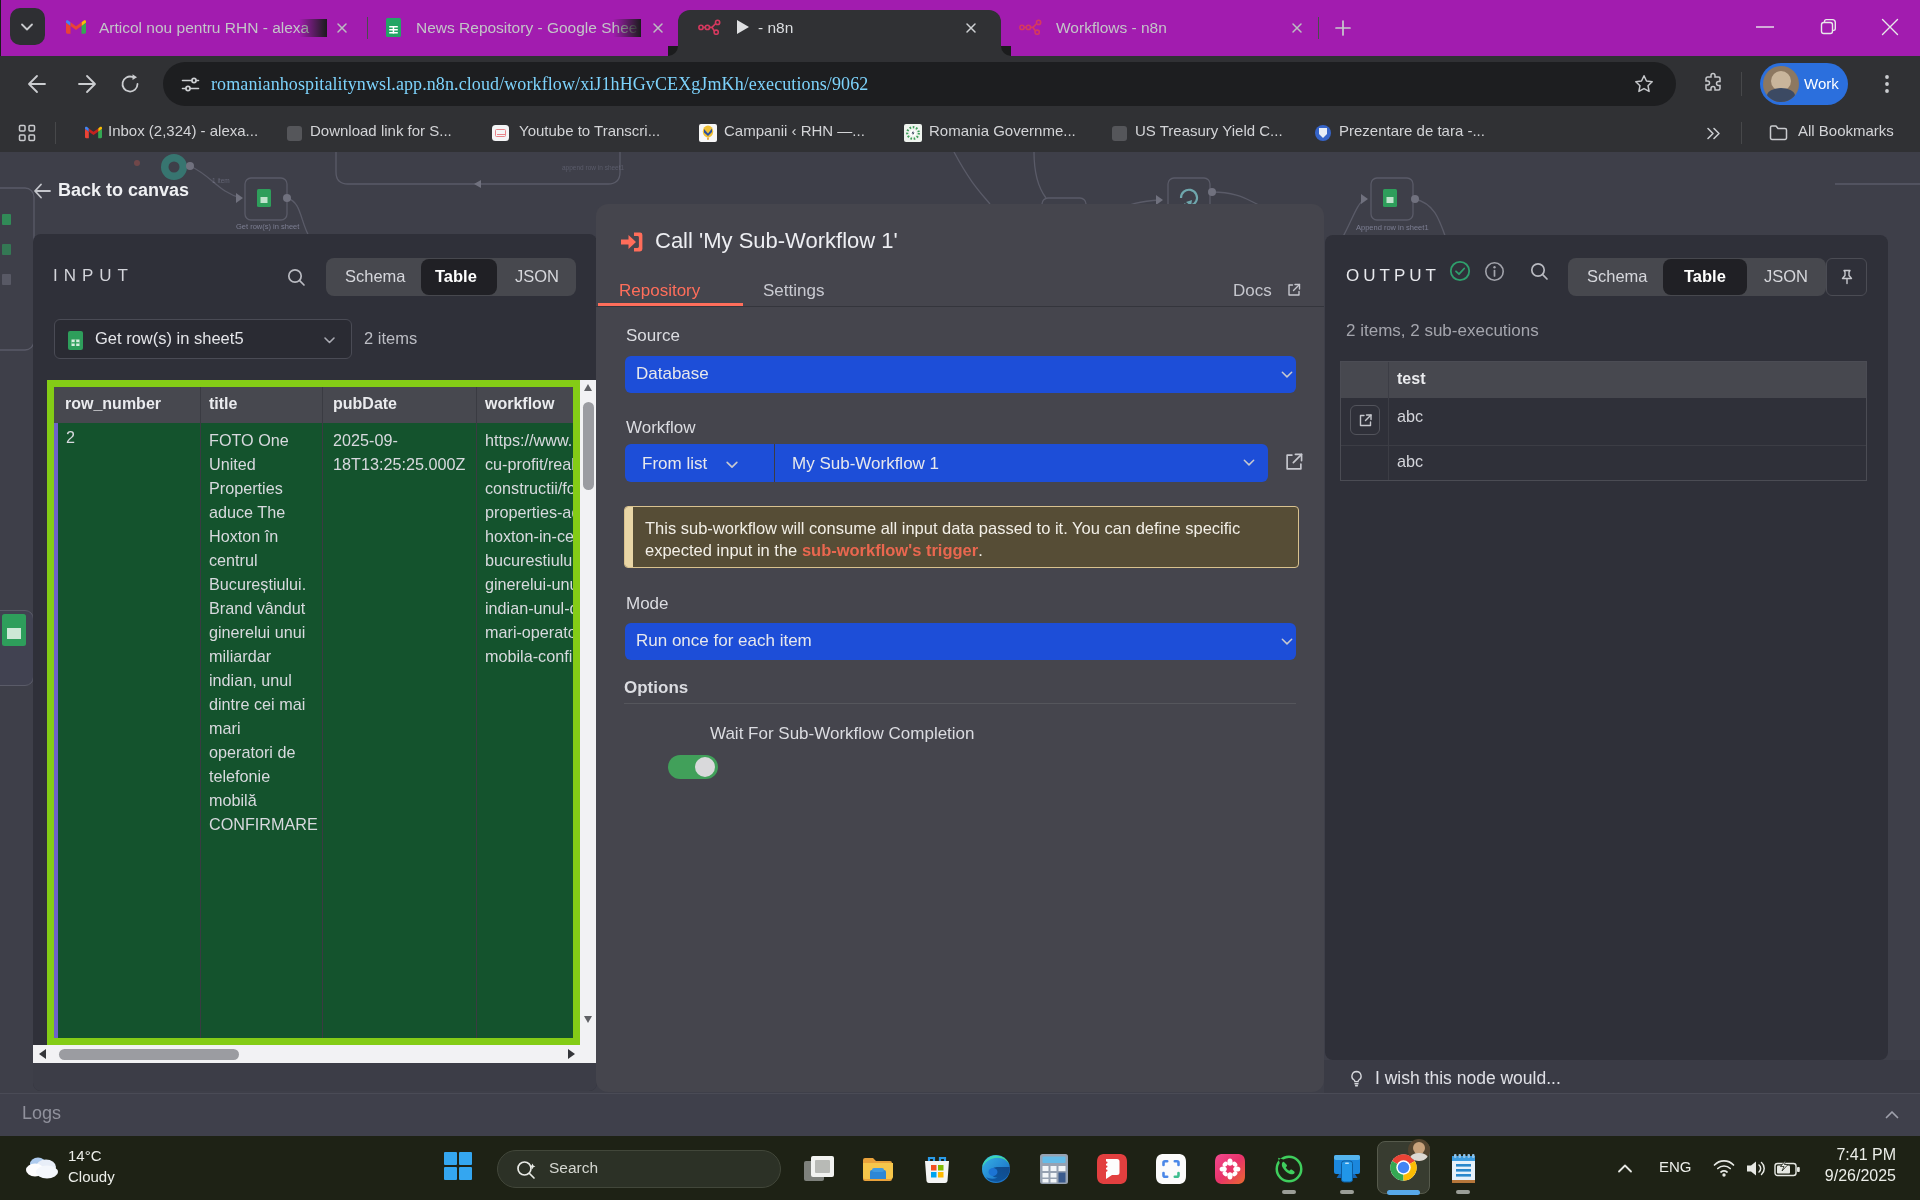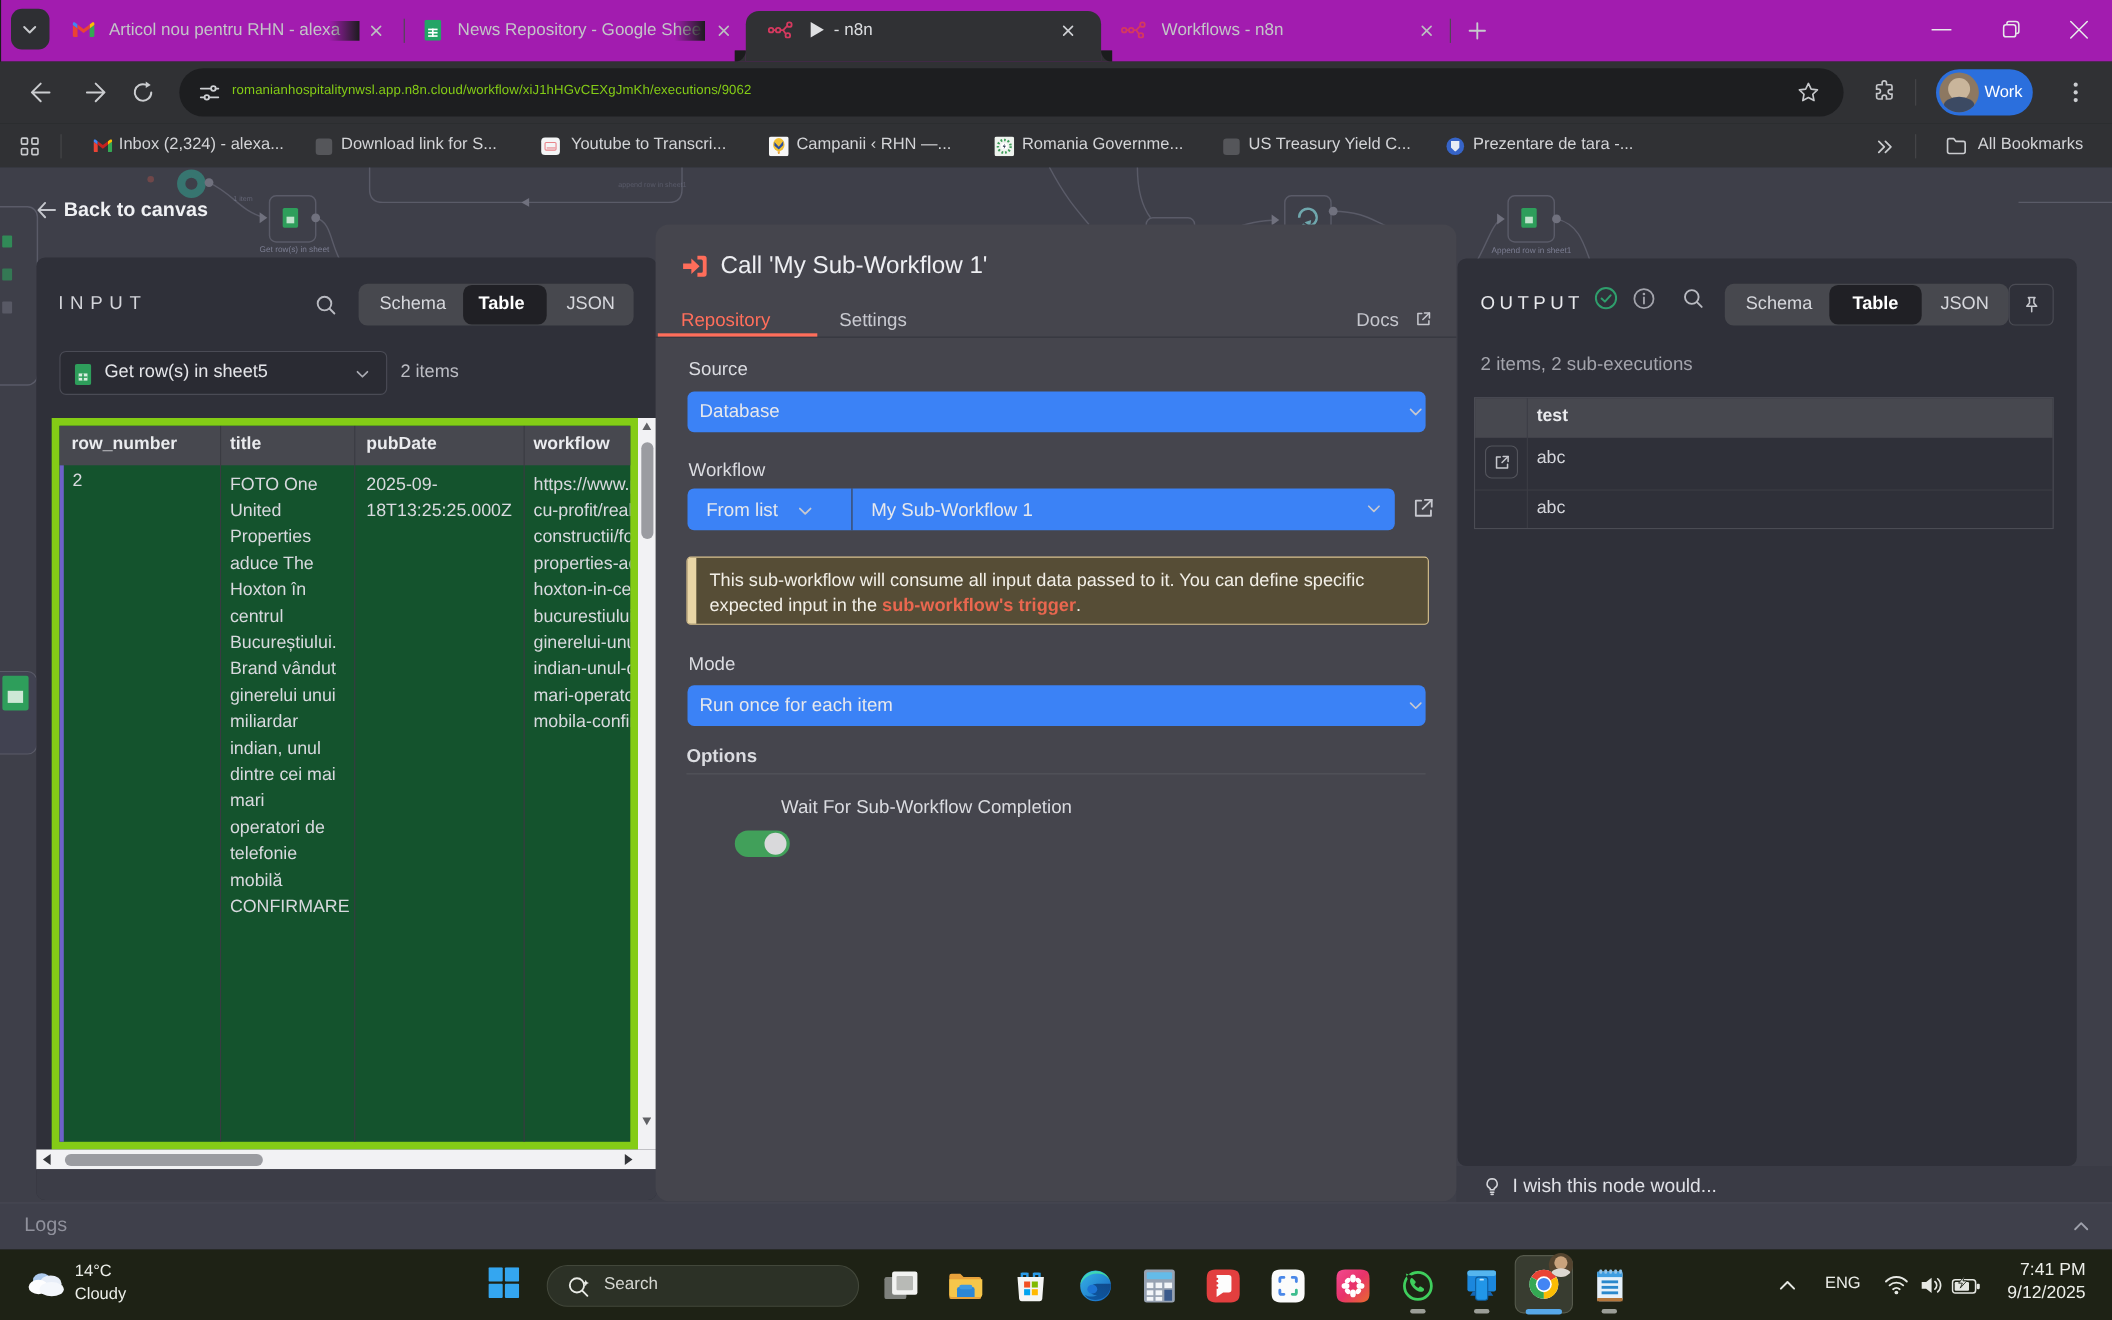--- a/index.html
+++ b/index.html
@@ -7,32 +7,32 @@
 #page{position:absolute;top:0;left:0;width:1920px;height:1200px;}
 .abs{position:absolute;}
 
 #tabstrip{position:absolute;top:0;left:1px;width:1920px;height:56px;background:#a21caf;}
 .tabtxt{position:absolute;font-size:15.5px;color:#c3c5c8;white-space:nowrap;overflow:hidden;top:19px;}
 .tabsep{position:absolute;top:17px;width:1px;height:22px;background:#4a4b4d;}
 #activetab{position:absolute;left:677px;top:10px;width:323px;height:46px;background:#303134;border-radius:12px 12px 0 0;}
 
 #toolbar{position:absolute;top:56px;left:0;width:1920px;height:56px;background:#303134;}
 #omnibox{position:absolute;left:163px;top:6px;width:1513px;height:44px;background:#1d1e20;border-radius:22px;}
-#url{position:absolute;left:48px;top:12px;font-size:12px;color:#84cc16;letter-spacing:0.1px;}
+#url{position:absolute;left:48px;top:12px;font-size:18px;color:#7dd3fc;letter-spacing:0.1px;font-family:Liberation Serif, serif;}
 
 #bkbar{position:absolute;top:112px;left:0;width:1920px;height:40px;background:#303134;}
 .bktxt{position:absolute;top:10px;font-size:15px;color:#d3d4d7;white-space:nowrap;}
 
 #content{position:absolute;top:152px;left:0;width:1920px;height:941px;background:#3e3f49;overflow:hidden;}
 .panel{position:absolute;background:#2f3039;border-radius:8px;}
 .seg{position:absolute;height:38px;background:#47484e;border-radius:8px;}
 .segact{position:absolute;background:#202025;border-radius:8px;}
 .segtxt{font-size:16.5px;color:#d6d7dc;position:absolute;}
 .lbl{position:absolute;font-size:17px;color:#dbdce1;}
-.field{position:absolute;height:37px;background:#3b82f6;border-radius:6px;}
+.field{position:absolute;height:37px;background:#1d4ed8;border-radius:6px;}
 .ftxt{position:absolute;font-size:17px;color:#e7e8ec;top:8px;}
 .chev{position:absolute;width:14px;height:14px;}
 
 #logsbar{position:absolute;top:1093px;left:0;width:1920px;height:43px;background:#3f404b;border-top:1px solid #4a4b56;}
 #taskbar{position:absolute;top:1136px;left:0;width:1920px;height:64px;background:#1e2215;}
 .dash{position:absolute;top:54px;width:14px;height:4px;border-radius:2px;background:#9b9e97;}
 .traytxt{color:#eceee9;font-size:15px;position:absolute;}
 </style>
 </head>
 <body>
@@ -677,15 +677,15 @@
           <path d="M16.5 3.5 a8 8 0 0 1 0 12"></path>
         </g>
       </svg>
     <svg class="abs" style="left:1774px;top:24px;" width="27" height="17" viewBox="0 0 27 17">
         <rect x="1" y="3.5" width="21" height="12" rx="2.5" stroke="#e6e8e3" stroke-width="1.4" fill="none"></rect>
         <rect x="23" y="7" width="2.8" height="5" rx="1" fill="#e6e8e3"></rect>
         <rect x="3" y="5.5" width="13" height="8" rx="1" fill="#e6e8e3"></rect>
         <path d="M12 0 L6.5 6.5 L10 6.5 L8 11 L14 4.5 L10.5 4.5 Z" fill="#e6e8e3" stroke="#20241a" stroke-width="0.8"></path>
       </svg>
     <div class="traytxt" style="left:1812px;top:10px;width:84px;text-align:right;font-size:16px;">7:41 PM</div>
-    <div class="traytxt" style="left:1812px;top:31px;width:84px;text-align:right;font-size:16px;">9/12/2025</div>
+    <div class="traytxt" style="left:1812px;top:31px;width:84px;text-align:right;font-size:16px;">9/26/2025</div>
   </div>
 </div>
 
 </body></html>

